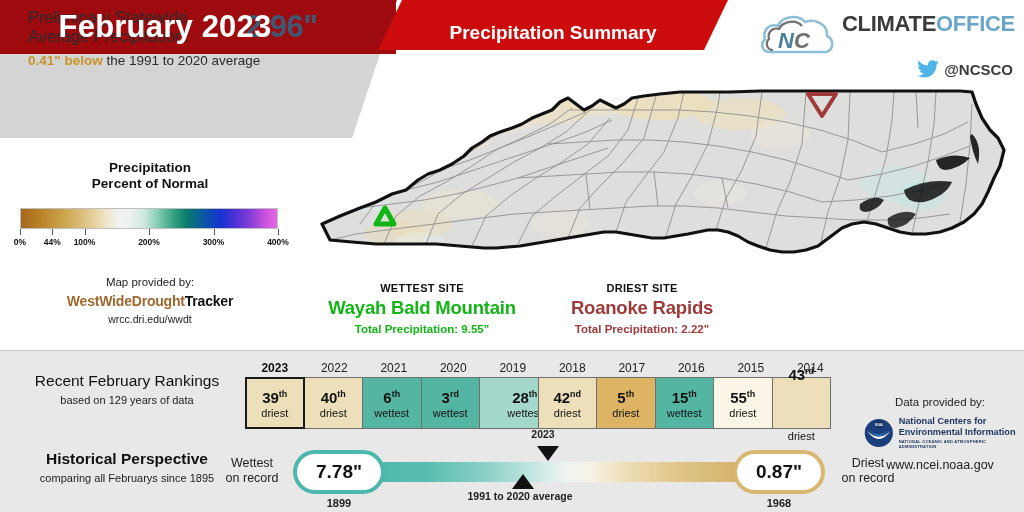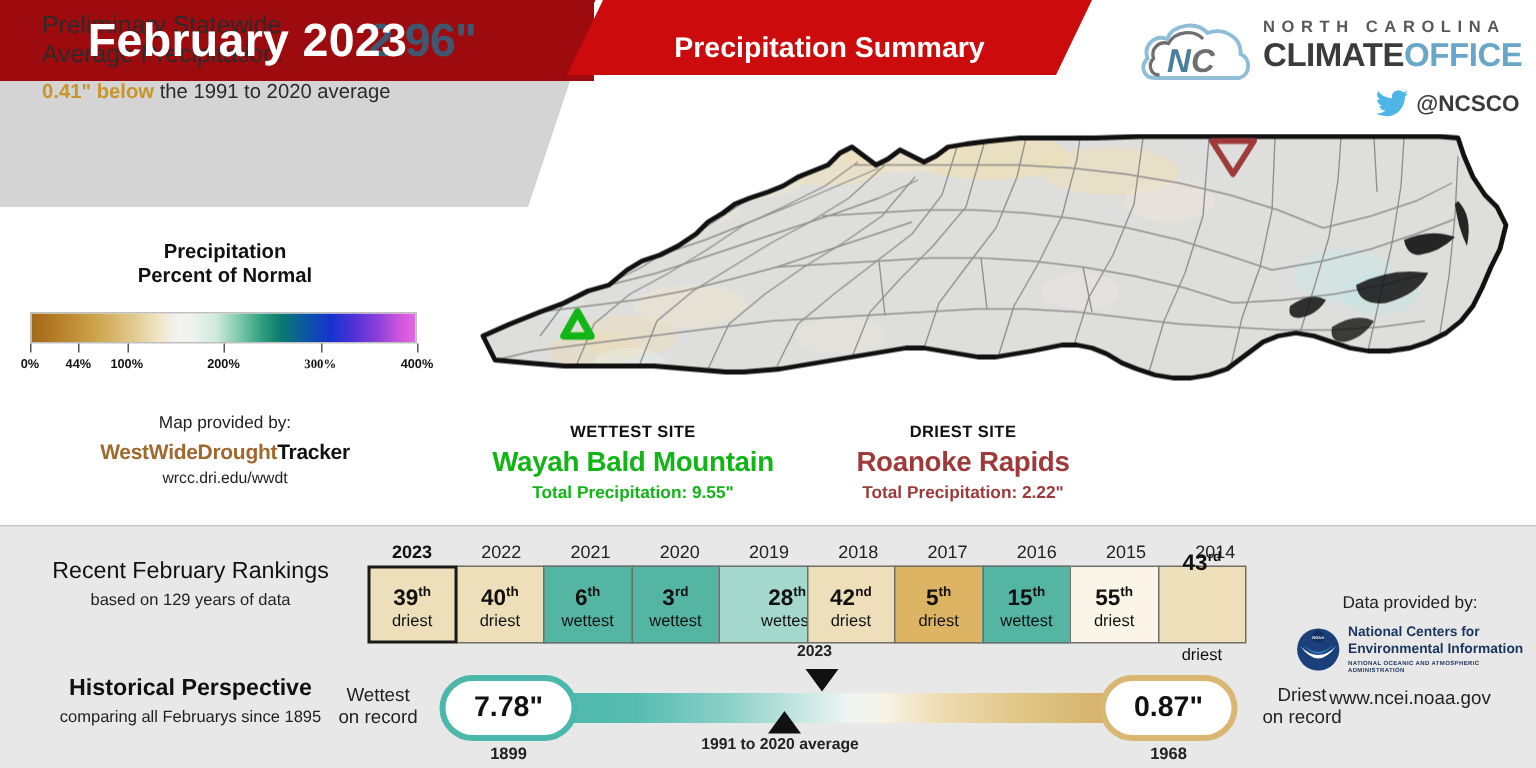--- a/index.html
+++ b/index.html
@@ -213,21 +213,20 @@
   <div class="hdr-sub">Precipitation Summary</div>
 
   <div class="logo-wrap">
     <svg class="logo-cloud" viewBox="0 0 76 46">
       <path d="M10 40 C2 40 0 32 5 27 C2 18 10 11 18 14 C22 4 38 2 45 10 C56 6 68 13 67 24 C74 27 74 38 66 40 Z" fill="none" stroke="#8fbfd8" stroke-width="2.6"></path>
       <path d="M13 38 C7 38 5 31 9 27 C7 20 13 15 19 17 C23 9 36 7 42 14" fill="none" stroke="#6f6f72" stroke-width="2.2"></path>
       <text x="18" y="36" font-family="'Liberation Sans',sans-serif" font-size="22" font-weight="bold" font-style="italic" fill="#4a7f9e">N</text>
       <text x="34" y="36" font-family="'Liberation Sans',sans-serif" font-size="22" font-weight="bold" font-style="italic" fill="#6f6f72">C</text>
     </svg>
     <div class="logo-txt">
-      <div class="logo-nc">NORTH CAROLINA</div>
       <div class="logo-co"><span class="c1">CLIMATE</span><span class="c2">OFFICE</span></div>
     </div>
     <div class="tw-row">
       <svg width="22" height="18" viewBox="0 0 24 20">
         <path fill="#4fb4e8" d="M24 2.4c-.9.4-1.8.7-2.8.8 1-.6 1.8-1.6 2.2-2.7-1 .6-2 1-3.1 1.2A4.9 4.9 0 0 0 11.9 5c0 .4 0 .8.1 1.1A13.9 13.9 0 0 1 1.7.9 4.9 4.9 0 0 0 3.2 7.4c-.8 0-1.6-.2-2.2-.6v.1c0 2.4 1.7 4.4 3.9 4.8-.4.1-.8.2-1.3.2-.3 0-.6 0-.9-.1a4.9 4.9 0 0 0 4.6 3.4A9.9 9.9 0 0 1 0 17.3 14 14 0 0 0 7.5 19.5c9.1 0 14-7.5 14-14v-.6c1-.7 1.8-1.6 2.5-2.5z"></path>
       </svg>
       <span class="tw-handle">@NCSCO</span>
     </div>
   </div>
 
@@ -252,21 +251,21 @@
       <i style="left: 64.5px;"></i>
       <i style="left: 129px;"></i>
       <i style="left: 193.5px;"></i>
       <i style="left: 258px;"></i>
     </div>
   <div class="leg-labels" id="legLabels">
       <span style="left: 20px;">0%</span>
       <span style="left: 52.25px;">44%</span>
       <span style="left: 84.5px;">100%</span>
       <span style="left: 149px;">200%</span>
-      <span style="left: 213.5px; font-family: Liberation Serif, serif;">300%</span>
+      <span style="left: 213.5px;">300%</span>
       <span style="left: 278px;">400%</span>
     </div>
 
   <div class="wwdt">
     <div class="wwdt-l1">Map provided by:</div>
     <div class="wwdt-l2"><span class="o">WestWideDrought</span><span class="k">Tracker</span></div>
     <div class="wwdt-l3">wrcc.dri.edu/wwdt</div>
   </div>
 
   <svg class="map" viewBox="0 0 724 200">

